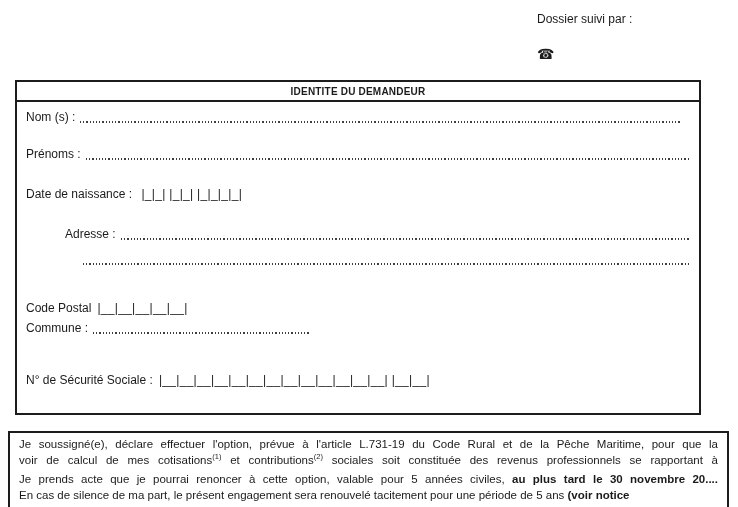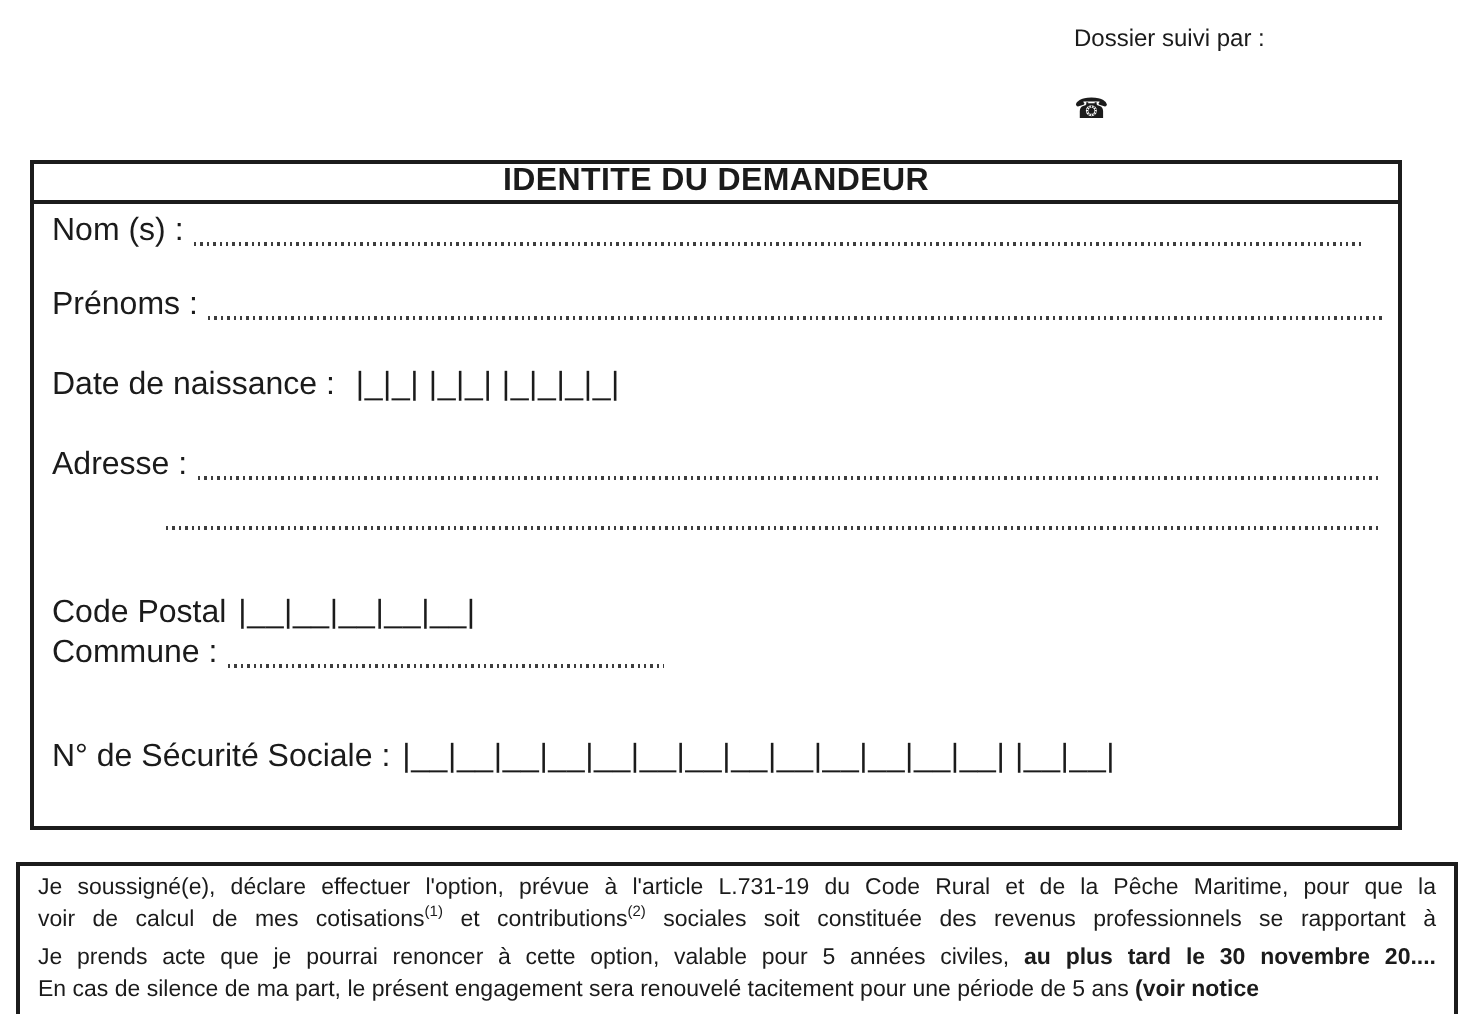--- a/index.html
+++ b/index.html
@@ -22,41 +22,41 @@
   
   .idbox {
     position:absolute; left:15px; top:80px;
     width:686px; height:335px;
     border:2px solid #1c1c1c;
   }
   .idbox-title {
     height:20px;
     border-bottom:2px solid #1c1c1c;
     display:flex; align-items:center; justify-content:center;
-    font-size:16px; font-weight:bold; letter-spacing:.2px;
+    font-size:10px; font-weight:bold; letter-spacing:.2px;
   }
   .row {
     position:absolute; left:9px; right:8px;
-    display:flex; align-items:flex-end;
-    font-size:16px; height:16px;
+    display:flex; align-items:center;
+    font-size:12px; height:16px;
   }
   .row .lbl { white-space:pre; }
   .dotline {
     flex:1 1 auto;
     height:2px;
     align-self:flex-end;
     margin:0 0 2px 5px;
     background:repeating-linear-gradient(90deg,#3d3d3d 0 1.2px,transparent 1.2px 3.2px);
   }
   .dotline.fixed { flex:0 0 auto; }
   .cells { white-space:pre; margin-left:6px; letter-spacing:.3px; }
   .r-nom      { top:27px; }
   .r-prenoms  { top:64px; }
   .r-dob      { top:104px; }
-  .r-adresse  { top:144px; }
+  .r-adresse  { top:144px;margin-left:39px; }
   .r-adresse2 { top:169px; }
   .r-cp       { top:218px; }
   .r-commune  { top:238px; }
   .r-ssn      { top:290px; }
   .r-nom .dotline { margin-right:10px; }
   .r-adresse2 .dotline { margin-left:57px; }
   .r-commune .dotline { width:218px; }
   
   .declbox {
     position:absolute; left:8px; top:431px;

